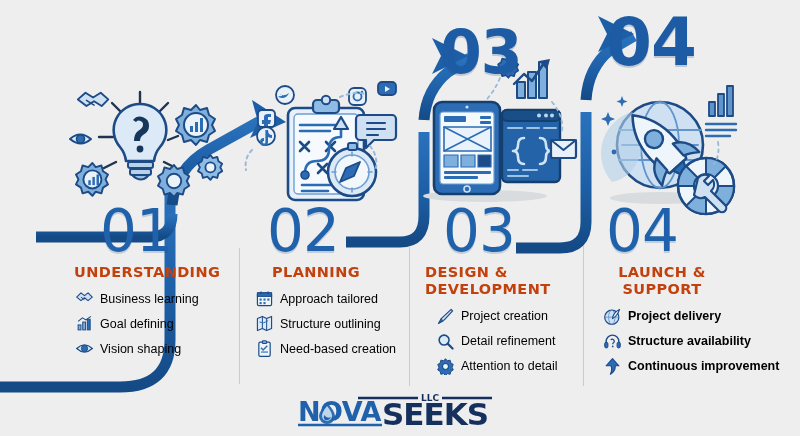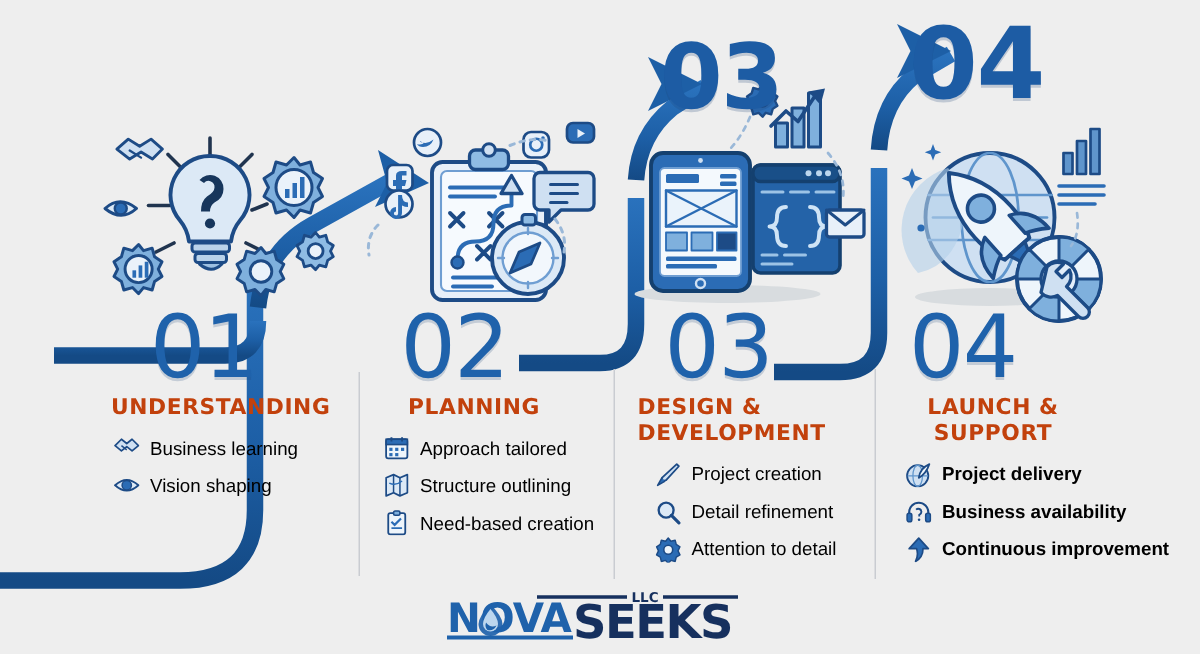--- a/index.html
+++ b/index.html
@@ -393,20 +393,29 @@
     <div class="bullets">
       <div class="bullet">
         <svg class="bi" viewBox="0 0 24 24">
           <path d="M1 10 L7 4 L12 8 L17 4 L23 10 L17 15 L12 11 L7 15 Z" fill="#cfe0f2" stroke="#1d4b86" stroke-width="1.6" stroke-linejoin="round"></path>
           <path d="M7 10 L12 14" stroke="#1d4b86" stroke-width="1.3" fill="none"></path>
         </svg>
         <span class="bt">Business learning</span>
       </div>
       <div class="bullet">
         <svg class="bi" viewBox="0 0 24 24">
+          <rect x="3" y="14" width="4" height="7" fill="#7fb0dd" stroke="#1d4b86" stroke-width="1.4"></rect>
+          <rect x="9.5" y="10" width="4" height="11" fill="#7fb0dd" stroke="#1d4b86" stroke-width="1.4"></rect>
+          <rect x="16" y="6" width="4" height="15" fill="#2b6cb5" stroke="#1d4b86" stroke-width="1.4"></rect>
+          <path d="M3 9 L9 4 L14 7 L21 2" fill="none" stroke="#1d4b86" stroke-width="1.5"></path>
+        </svg>
+        <span class="bt">Goal defining</span>
+      </div>
+      <div class="bullet">
+        <svg class="bi" viewBox="0 0 24 24">
           <path d="M1 12 q11 -10 22 0 q-11 10 -22 0 z" fill="#dce9f6" stroke="#1d4b86" stroke-width="1.7"></path>
           <circle cx="12" cy="12" r="4.4" fill="#2b6cb5" stroke="#1d4b86" stroke-width="1.4"></circle>
         </svg>
         <span class="bt">Vision shaping</span>
       </div>
     </div>
   </div>
 
   <div class="col col2">
     <div class="colnum">02</div>
@@ -493,21 +502,21 @@
         <span class="bt">Project delivery</span>
       </div>
       <div class="bullet">
         <svg class="bi" viewBox="0 0 24 24">
           <path d="M3 15 v-3 a9 9 0 0 1 18 0 v3" fill="none" stroke="#1d4b86" stroke-width="2"></path>
           <rect x="1" y="13" width="4.5" height="8" rx="2" fill="#2b6cb5" stroke="#1d4b86" stroke-width="1.4"></rect>
           <rect x="18.5" y="13" width="4.5" height="8" rx="2" fill="#2b6cb5" stroke="#1d4b86" stroke-width="1.4"></rect>
           <path d="M9.5 9.5 a3 3 0 0 1 5 2 q0 2 -2 3 v1.5" fill="none" stroke="#1d4b86" stroke-width="1.8"></path>
           <circle cx="12.3" cy="19" r="1.2" fill="#1d4b86"></circle>
         </svg>
-        <span class="bt">Business availability</span>
+        <span class="bt">Structure availability</span>
       </div>
       <div class="bullet">
         <svg class="bi" viewBox="0 0 24 24">
           <path d="M12 1 L21 11 H16 q0 8 -7 12 q3 -6 1 -12 H3 Z" fill="#2b6cb5" stroke="#1d4b86" stroke-width="1.6" stroke-linejoin="round"></path>
         </svg>
         <span class="bt">Continuous improvement</span>
       </div>
     </div>
   </div>
 

